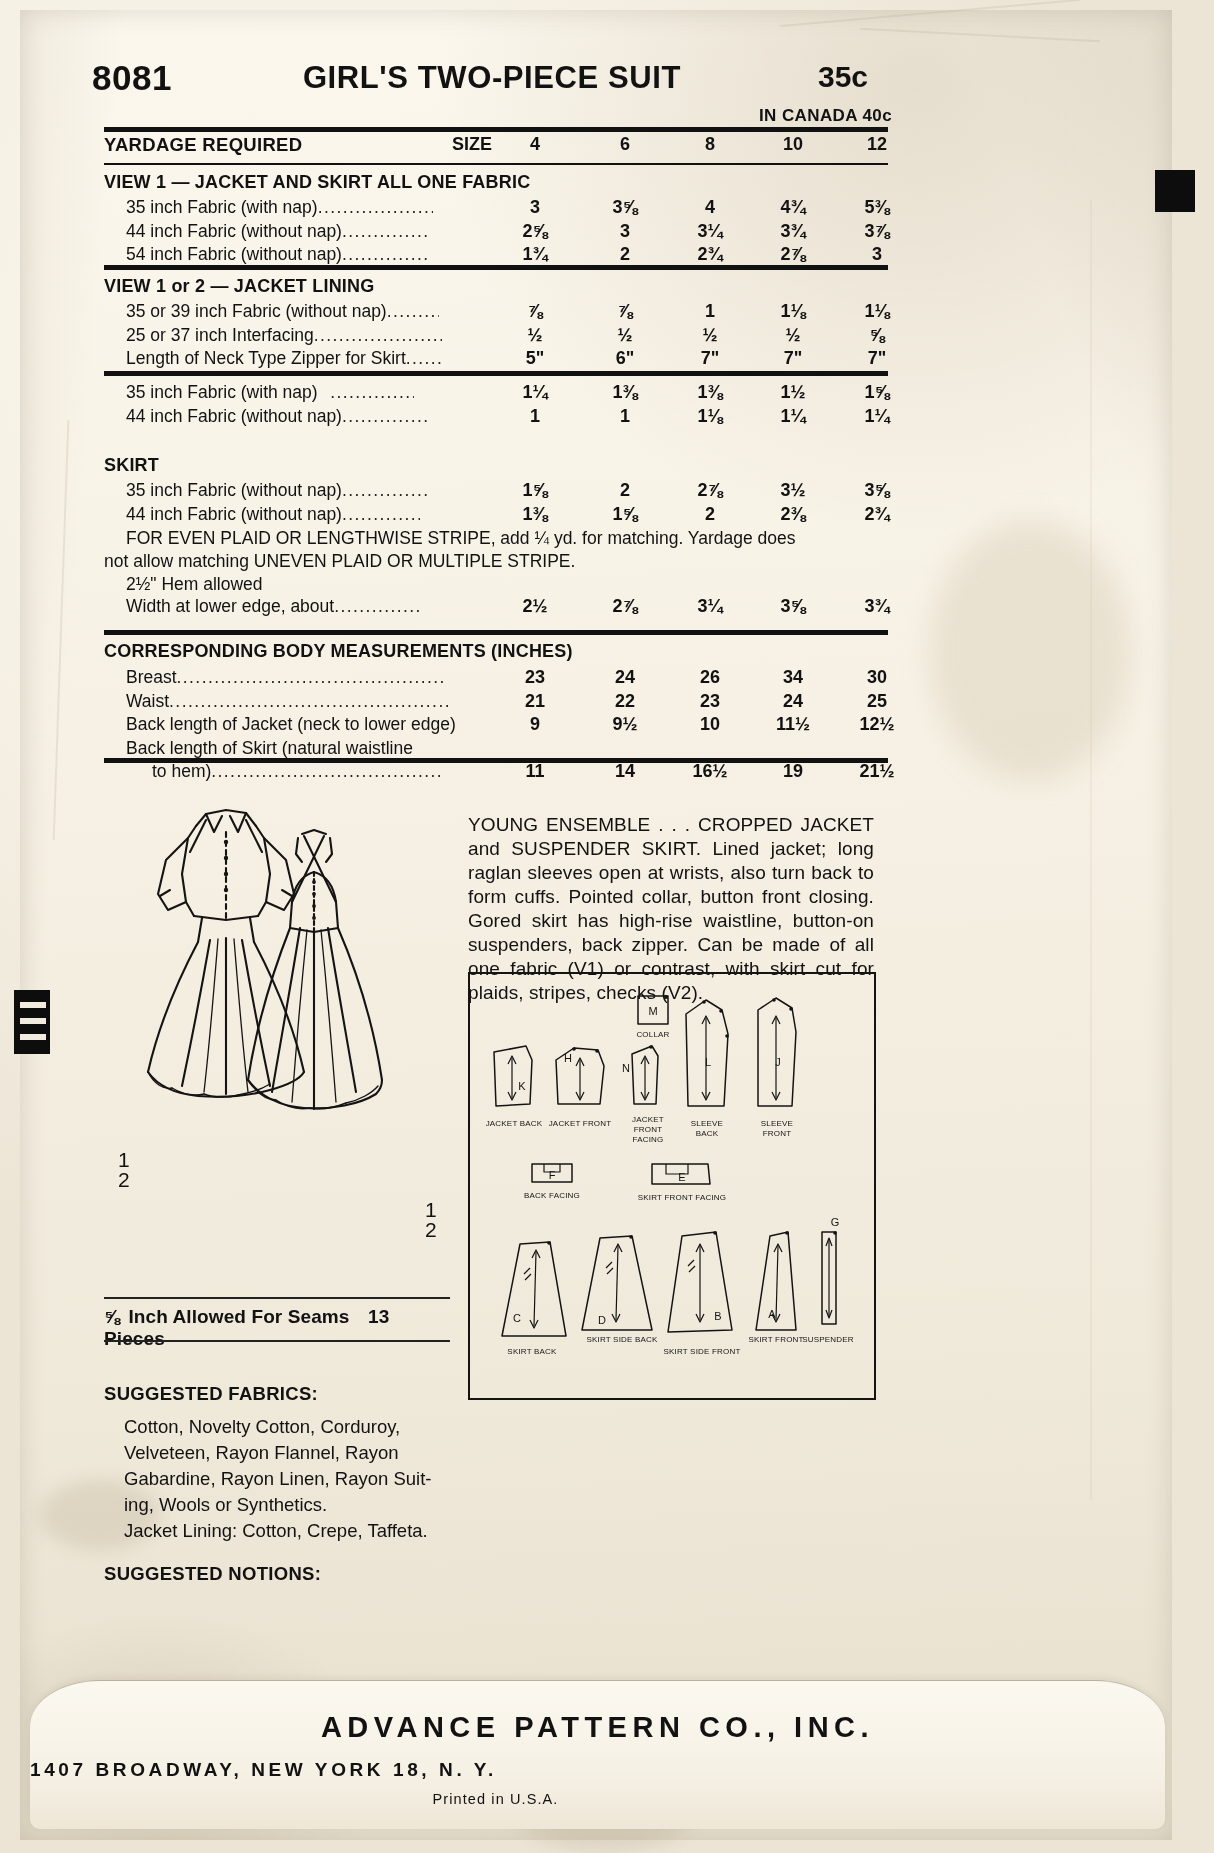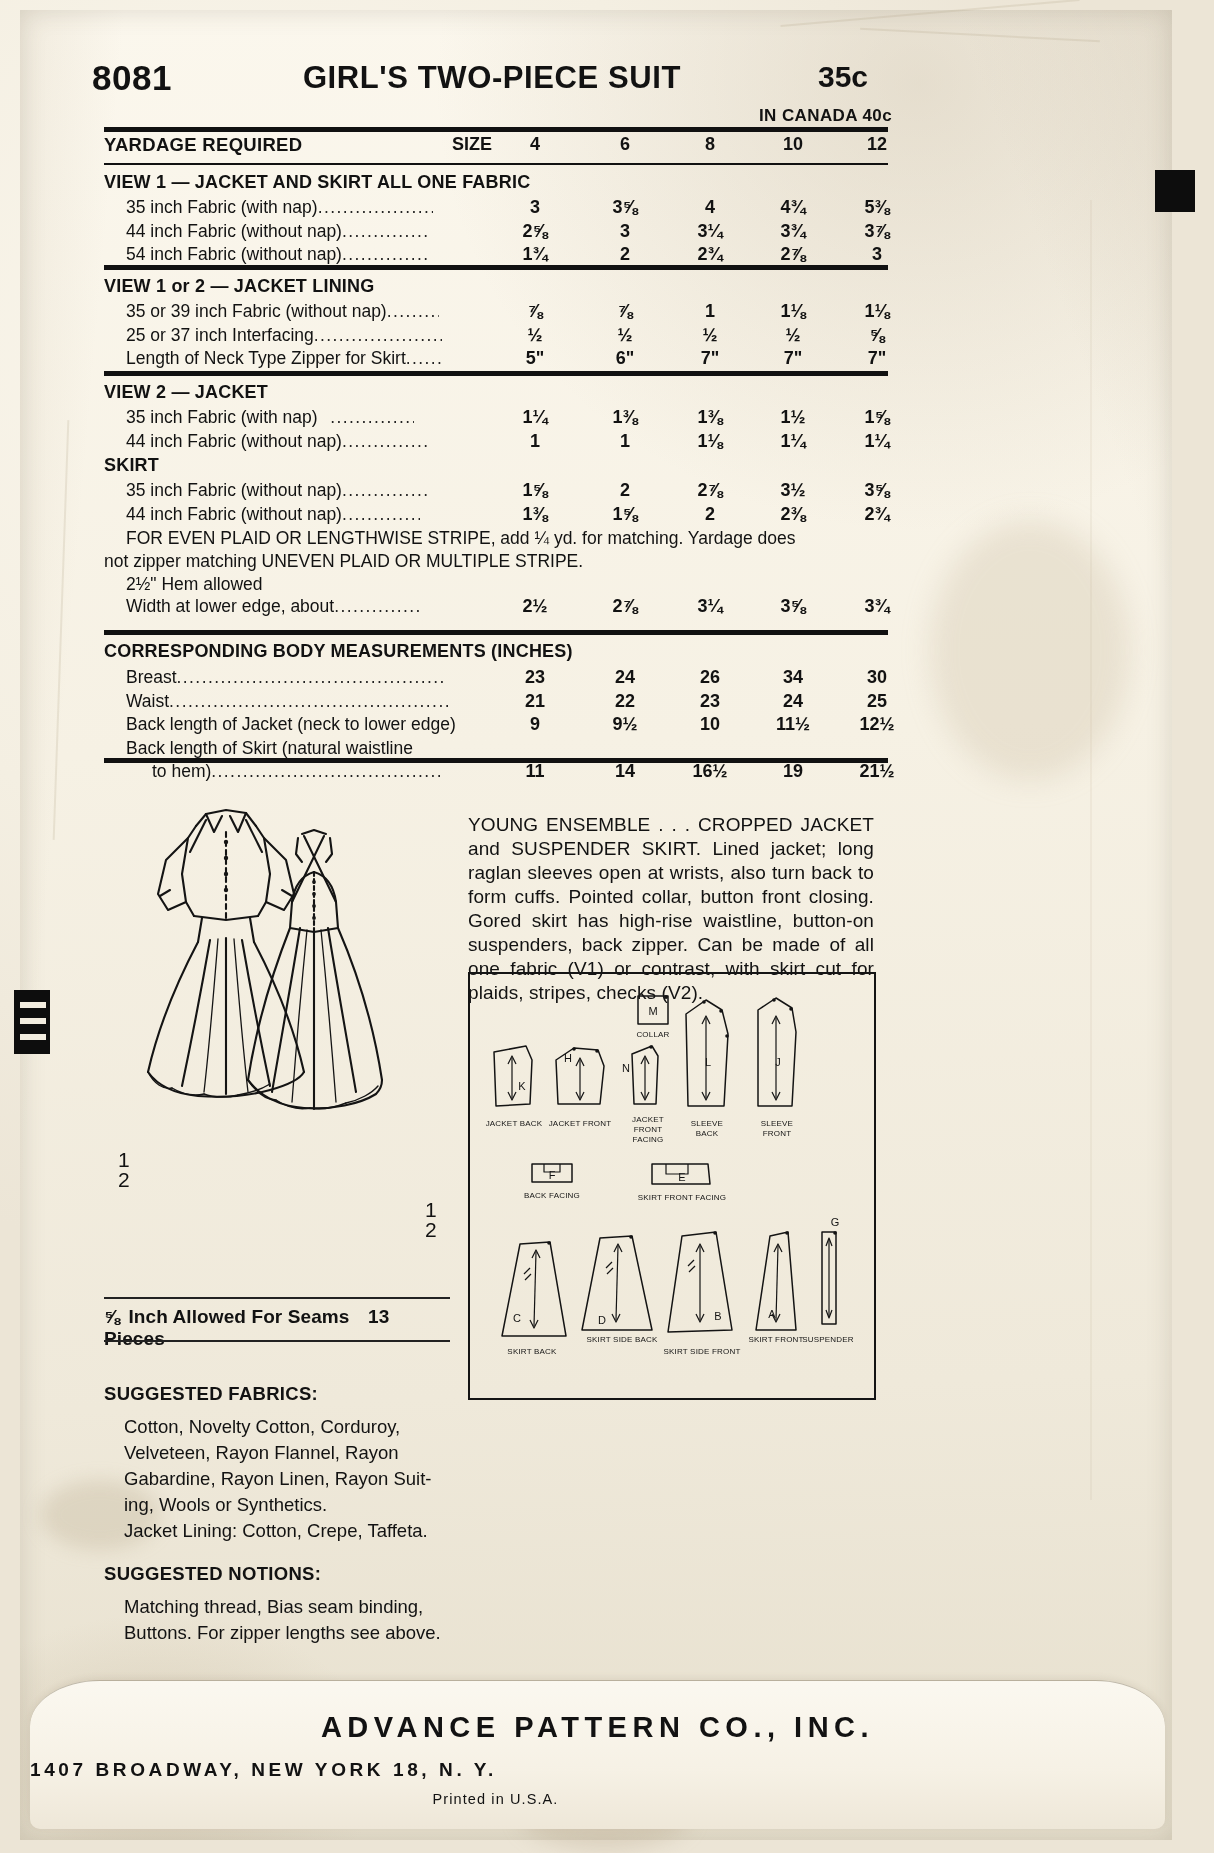--- a/index.html
+++ b/index.html
@@ -205,23 +205,20 @@
       <span class="v c1">6"</span>
       <span class="v c2">7"</span>
       <span class="v c3">7"</span>
       <span class="v c4">7"</span>
     </div>
   </div>
 
   <div class="rule thick" style="left:104px;top:371px;width:784px;"></div>
 
   <div class="tbl" style="top:382px;">
-    <div class="row" style="height:25px;">
-        <span class="sect">VIEW 2 — JACKET</span>
-      </div>
     <div class="row">
       <span class="lbl ind"><span>35 inch Fabric  (with nap)</span><span class="dots" style="width:96px;">&nbsp;&nbsp;.....................</span></span>
       <span class="v c0">1¼</span>
       <span class="v c1">1⅜</span>
       <span class="v c2">1⅜</span>
       <span class="v c3">1½</span>
       <span class="v c4">1⅝</span>
     </div>
     <div class="row">
       <span class="lbl ind"><span>44 inch Fabric (without nap)</span><span class="dots" style="width:85px;">.....................</span></span>
@@ -249,21 +246,21 @@
       <span class="lbl ind"><span>44 inch Fabric (without nap)</span><span class="dots" style="width:78px;">..................</span></span>
       <span class="v c0">1⅜</span>
       <span class="v c1">1⅝</span>
       <span class="v c2">2</span>
       <span class="v c3">2⅜</span>
       <span class="v c4">2¾</span>
     </div>
   </div>
 
   <div class="para" style="left:126px;top:527px;width:768px;">FOR EVEN PLAID OR LENGTHWISE STRIPE, add ¼ yd. for matching. Yardage does</div>
-  <div class="para" style="left:104px;top:550px;width:790px;">not zipper matching UNEVEN PLAID OR MULTIPLE STRIPE.</div>
+  <div class="para" style="left:104px;top:550px;width:790px;">not allow matching UNEVEN PLAID OR MULTIPLE STRIPE.</div>
   <div class="para" style="left:126px;top:573px;width:768px;">2½" Hem allowed</div>
 
   <div class="tbl" style="top:596px;">
     <div class="row">
       <span class="lbl ind"><span>Width at lower edge, about</span><span class="dots" style="width:88px;">.....................</span></span>
       <span class="v c0">2½</span>
       <span class="v c1">2⅞</span>
       <span class="v c2">3¼</span>
       <span class="v c3">3⅝</span>
       <span class="v c4">3¾</span>
@@ -421,24 +418,20 @@
   <div class="para hd2" style="left:104px;top:1382px;">SUGGESTED FABRICS:</div>
   <div class="blk bodytxt" style="left:124px;top:1414px;width:340px;">
     <div>Cotton, Novelty Cotton, Corduroy,</div>
     <div>Velveteen, Rayon Flannel, Rayon</div>
     <div>Gabardine, Rayon Linen, Rayon Suit-</div>
     <div>ing, Wools or Synthetics.</div>
     <div>Jacket Lining: Cotton, Crepe, Taffeta.</div>
   </div>
 
   <div class="para hd2" style="left:104px;top:1562px;">SUGGESTED NOTIONS:</div>
-  <div class="blk bodytxt" style="left:124px;top:1594px;width:340px;">
-    <div>Matching thread, Bias seam binding,</div>
-    <div>Buttons. For zipper lengths see above.</div>
-  </div>
 
   <div id="piecesbox">
     <svg width="400" height="420" viewBox="0 0 400 420" fill="none" stroke="#141414" stroke-width="1.5" stroke-linejoin="round">
       <style>
         .plbl{font-family:"Liberation Sans",sans-serif;font-size:8px;fill:#141414;stroke:none;text-anchor:middle;letter-spacing:.2px;}
         .plet{font-family:"Liberation Sans",sans-serif;font-size:11px;fill:#141414;stroke:none;text-anchor:middle;}
         .ar{stroke:#141414;stroke-width:1.2;}
       </style>
 
       <g>

